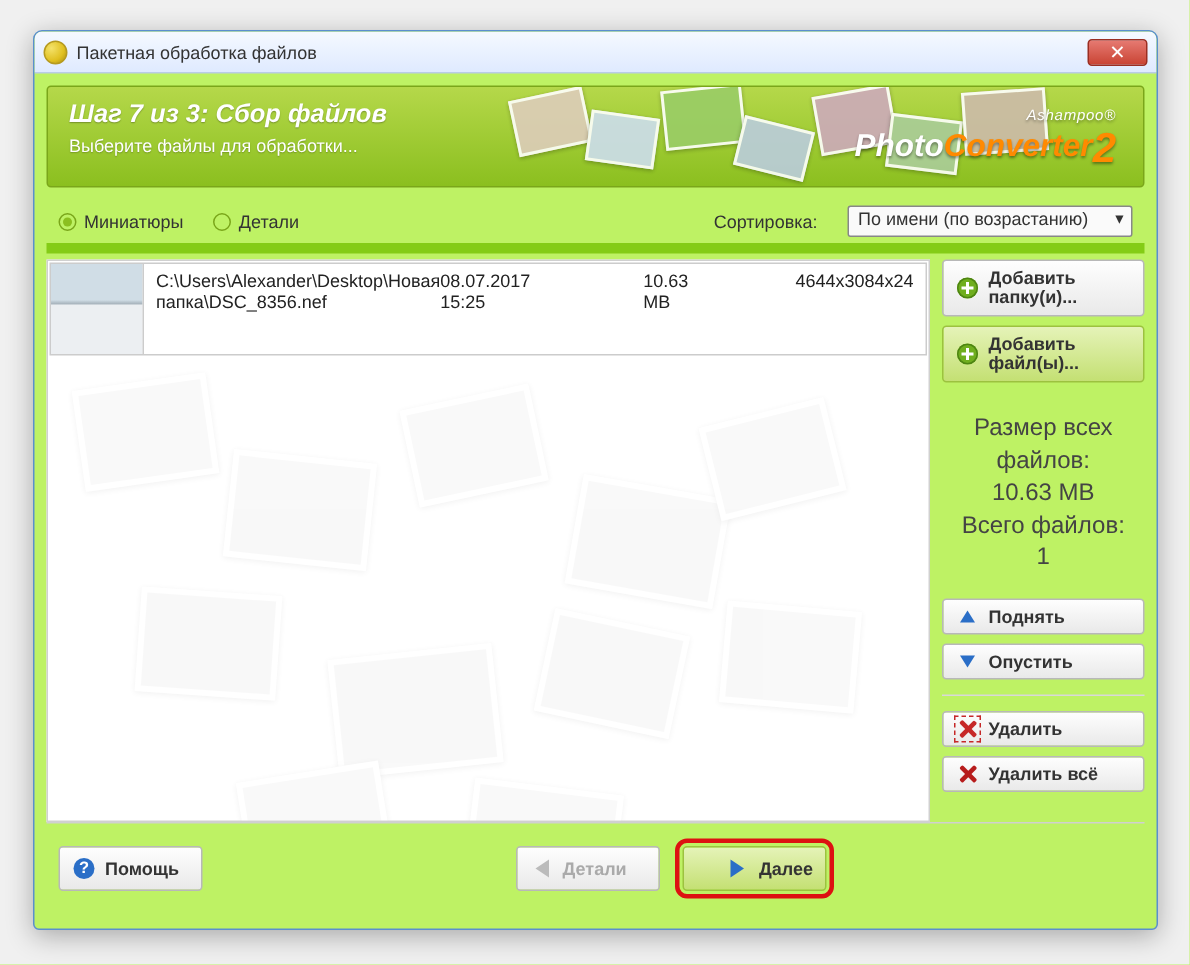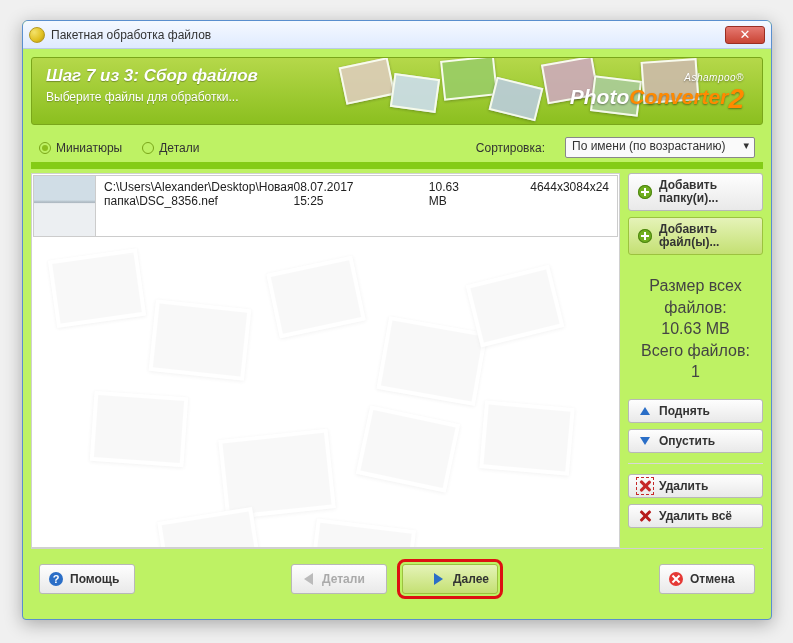--- a/index.html
+++ b/index.html
@@ -276,22 +276,16 @@
       </div>
       <div class="highlight">
         <div class="btn green">
           <span class="ico">
               <span class="ico-fwd"></span>
             </span>
           <span>Далее</span>
         </div>
       </div>
       <div class="spacer"></div>
-      <div class="btn">
-        <span class="ico">
-            <span class="ico-cancel"></span>
-          </span>
-        <span>Отмена</span>
-      </div>
     </div>
 
   </div>
 </div>
 
 </body></html>

